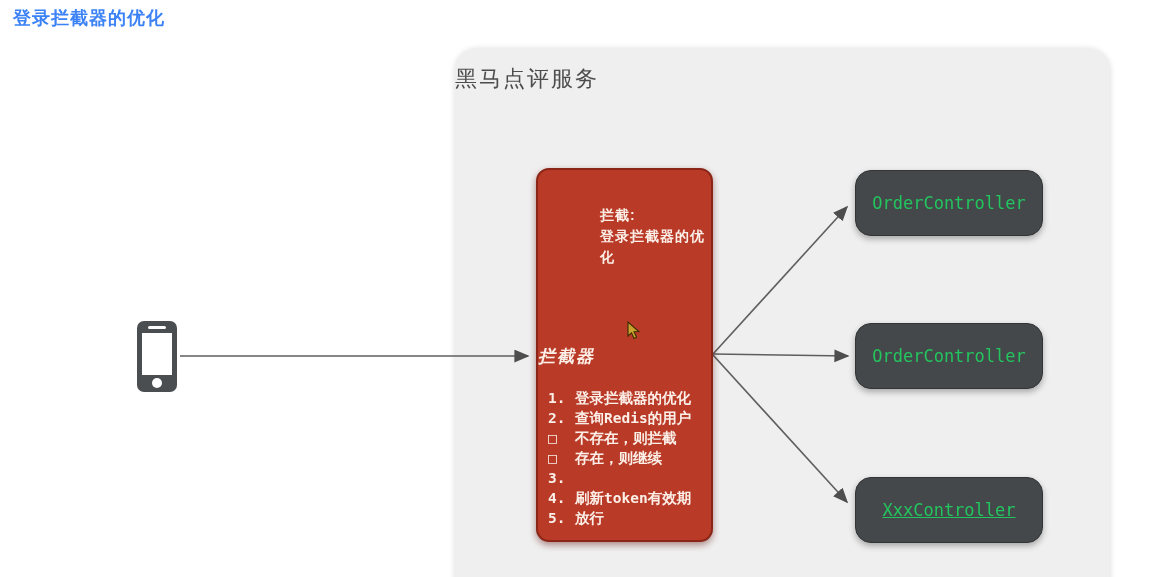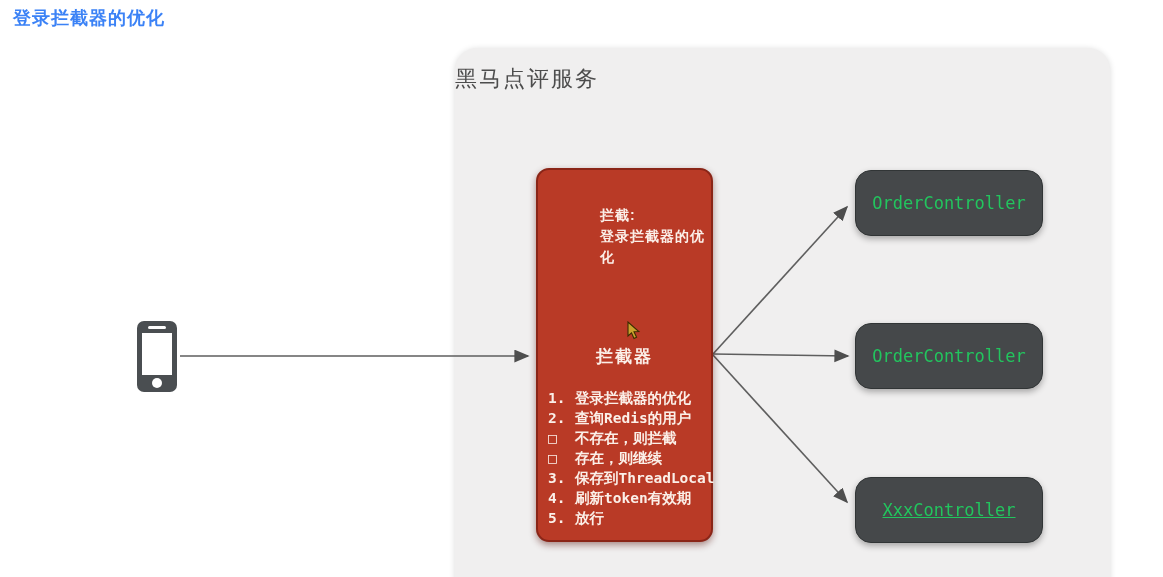--- a/index.html
+++ b/index.html
@@ -43,22 +43,22 @@
     position:absolute;left:536px;top:168px;width:177px;height:374px;
     background:#B93A26;border:2px solid #8A2517;border-radius:13px;
     box-sizing:border-box;z-index:3;color:#FBEFE8;
     box-shadow:0 3px 7px rgba(80,10,5,0.45);
   }
   .intc-header{
     position:absolute;left:22px;top:35px;
     font-size:14px;line-height:21px;font-weight:bold;letter-spacing:1px;margin-left:40px;
   }
   .intc-name{
-    position:absolute;left:0;right:0;top:175px;text-align:center;
-    font-size:17px;font-weight:bold;letter-spacing:2px;
+    position:absolute;left:0;right:0;top:175px;text-align:left;
+    font-size:17px;font-weight:bold;letter-spacing:2px;font-style:italic;
   }
   .intc-steps{
     position:absolute;left:8px;top:218px;right:2px;
     font-size:14.5px;line-height:20px;font-weight:bold;
     font-family:"DejaVu Sans Mono","Liberation Mono",monospace;
   }
   .step{display:flex;white-space:nowrap;}
   .step .bullet{width:27px;flex:0 0 27px;text-align:left;padding-left:2px;}
   
   .controller{
@@ -121,21 +121,20 @@
       <div class="step">
         <span class="bullet">□</span>
         <span>不存在，则拦截</span>
       </div>
       <div class="step">
         <span class="bullet">□</span>
         <span>存在，则继续</span>
       </div>
       <div class="step">
         <span class="bullet">3.</span>
-        <span>保存到ThreadLocal</span>
       </div>
       <div class="step">
         <span class="bullet">4.</span>
         <span>刷新token有效期</span>
       </div>
       <div class="step">
         <span class="bullet">5.</span>
         <span>放行</span>
       </div>
     </div>

